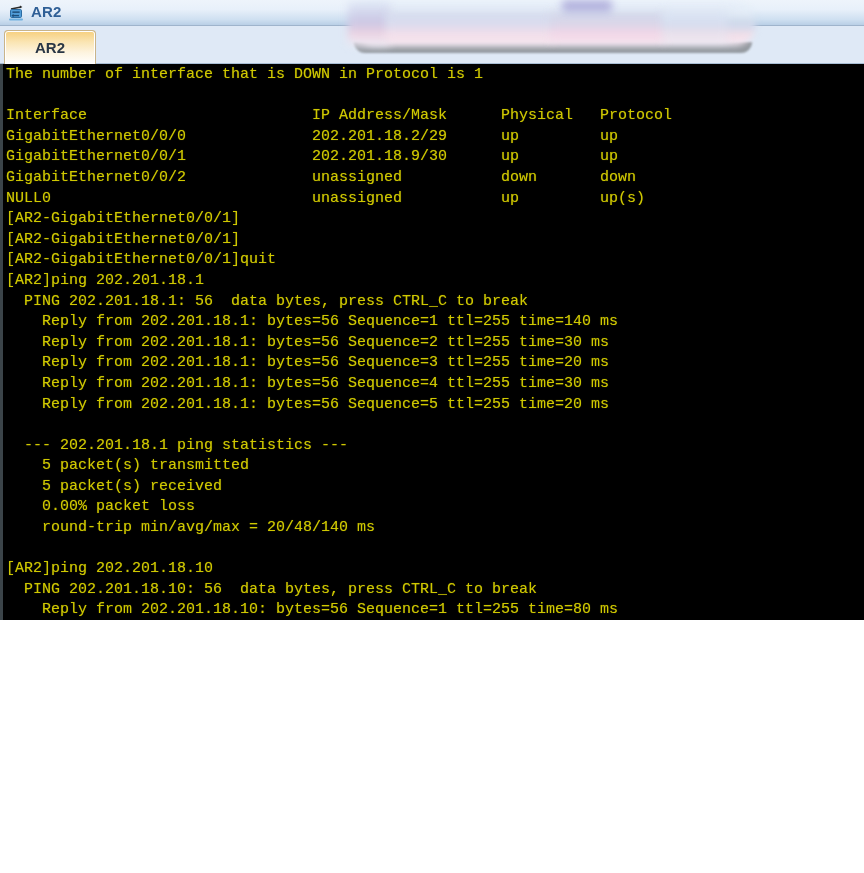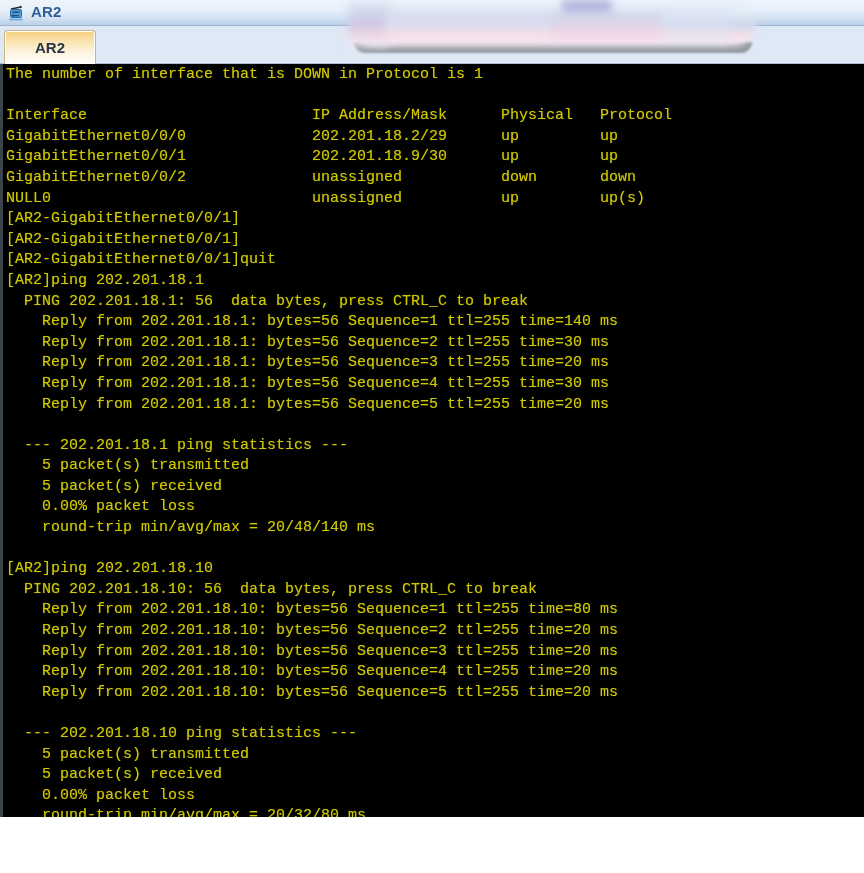--- a/index.html
+++ b/index.html
@@ -6,21 +6,21 @@
     margin: 0;
     padding: 0;
     background: #ffffff;
   }
   body {
     font-family: "Liberation Sans", sans-serif;
   }
   #app {
     position: relative;
     width: 864px;
-    height: 817px;
+    height: 620px;
     overflow: hidden;
     background: #0c4a6e;
   }
 
   
   .titlebar {
     position: absolute;
     left: 0; top: 0;
     width: 864px; height: 26px;
     background: linear-gradient(to bottom, #eef4fb 0%, #e8f0fa 38%, #cfe0f1 78%, #b9cfe6 100%);

